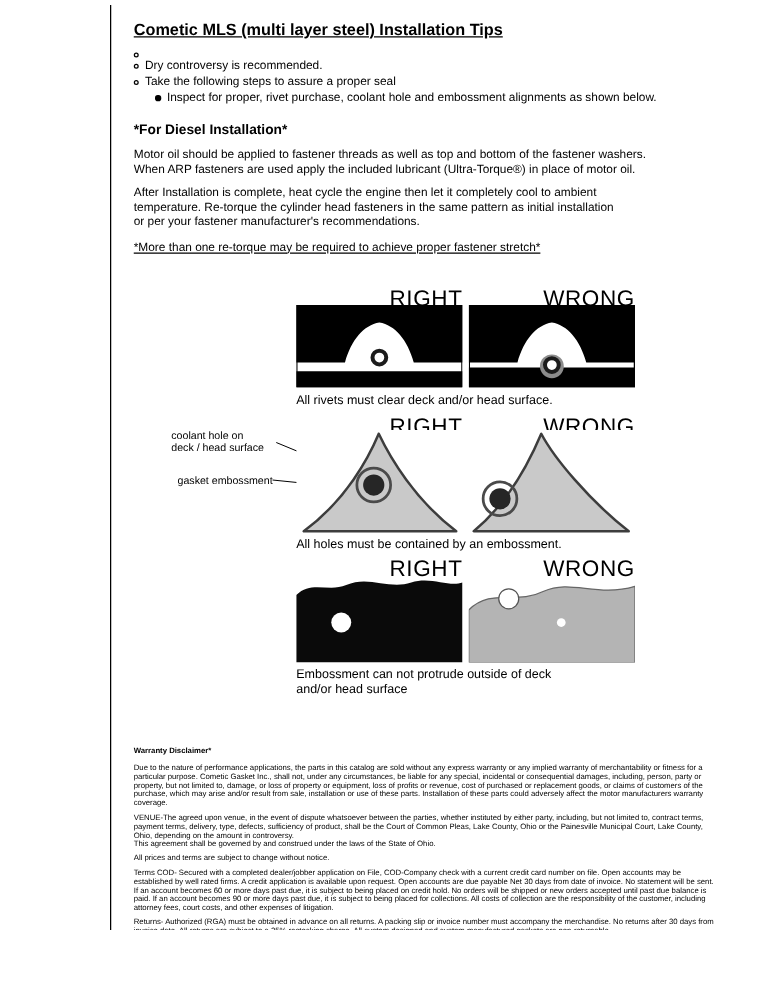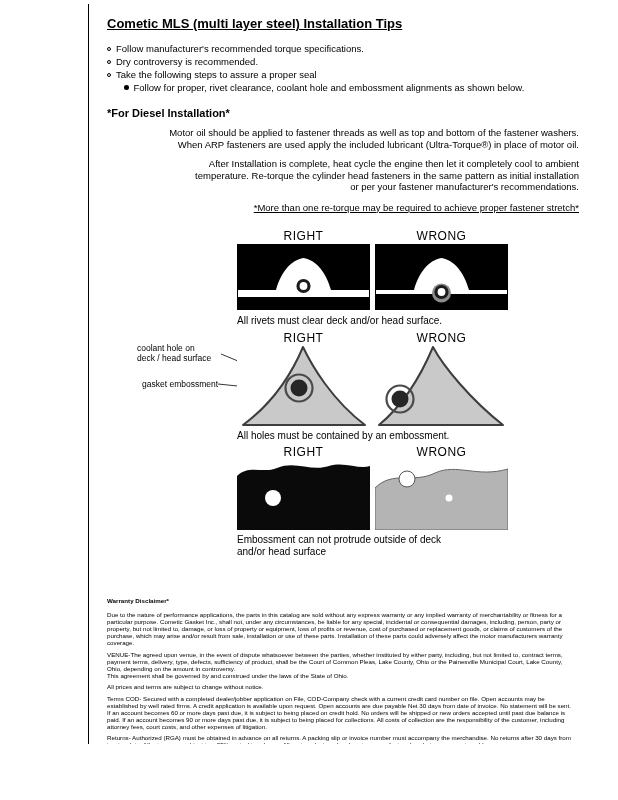--- a/index.html
+++ b/index.html
@@ -10,25 +10,25 @@
   }
   .left-rule { position:absolute; left:88px; top:4px; width:1px; height:796px; background:#000; }
 
   .content { position:absolute; left:107px; top:16px; width:472px; }
   .title { font-size:13px; font-weight:bold; text-decoration:underline; margin-bottom:11px; }
   .tip-line { font-size:9.5px; line-height:13px; display:flex; align-items:center; gap:5px; }
   .tip-line.sub { padding-left:17px; }
   .ob { width:4px; height:4px; border:1px solid #000; border-radius:50%; flex:0 0 auto; }
   .fb { width:4.5px; height:4.5px; background:#000; border-radius:50%; flex:0 0 auto; }
   .diesel-heading { font-size:11px; font-weight:bold; margin-top:13px; margin-bottom:8px; }
-  .para { font-size:9.5px; line-height:11.5px; white-space:pre-line; margin-bottom:8px;text-align:right; }
+  .para { font-size:9.5px; line-height:11.5px; white-space:pre-line; margin-bottom:8px; }
   .note { margin-top:9px;text-decoration:underline; }
 
   .diagrams { position:absolute; left:0; top:228px; width:618px; height:345px; }
-  .dg-header { position:absolute; width:133px; text-align:center; font-size:12px; letter-spacing:0.5px; }
+  .dg-header { position:absolute; width:133px; text-align:right; font-size:18px; letter-spacing:0.5px; }
   .panel { position:absolute; width:133px; }
   .panel svg { display:block; }
   .caption { position:absolute; font-size:10px; line-height:12px; white-space:pre-line; }
   .dg-label { position:absolute; font-size:8.5px; line-height:10px; white-space:pre-line; }
   .connectors { position:absolute; left:0; top:0; pointer-events:none; }
 
   .legal { position:absolute; left:107px; top:597px; width:468px; }
   .legal-h { font-size:6.2px; font-weight:bold; margin-bottom:7px; }
   .lp { font-size:6.2px; line-height:7px; margin-bottom:4.5px; white-space:pre-line; }
 
@@ -39,33 +39,32 @@
 
 <div class="page">
   <div class="left-rule"></div>
 
   <div class="content">
     <h1 class="title">Cometic MLS (multi layer steel) Installation Tips</h1>
 
     <div>
       <div class="tip-line">
         <span class="ob"></span>
-        <span>Follow manufacturer's recommended torque specifications.</span>
       </div>
       <div class="tip-line">
         <span class="ob"></span>
         <span>Dry controversy is recommended.</span>
       </div>
       <div class="tip-line">
         <span class="ob"></span>
         <span>Take the following steps to assure a proper seal</span>
       </div>
       <div class="tip-line sub">
         <span class="fb"></span>
-        <span>Follow for proper, rivet clearance, coolant hole and embossment alignments as shown below.</span>
+        <span>Inspect for proper, rivet purchase, coolant hole and embossment alignments as shown below.</span>
       </div>
     </div>
 
     <div class="diesel-heading">*For Diesel Installation*</div>
     <p class="para">Motor oil should be applied to fastener threads as well as top and bottom of the fastener washers.
 When ARP fasteners are used apply the included lubricant (Ultra-Torque®) in place of motor oil.</p>
     <p class="para">After Installation is complete, heat cycle the engine then let it completely cool to ambient
 temperature. Re-torque the cylinder head fasteners in the same pattern as initial installation
 or per your fastener manufacturer's recommendations.</p>
     <p class="para note">*More than one re-torque may be required to achieve proper fastener stretch*</p>

